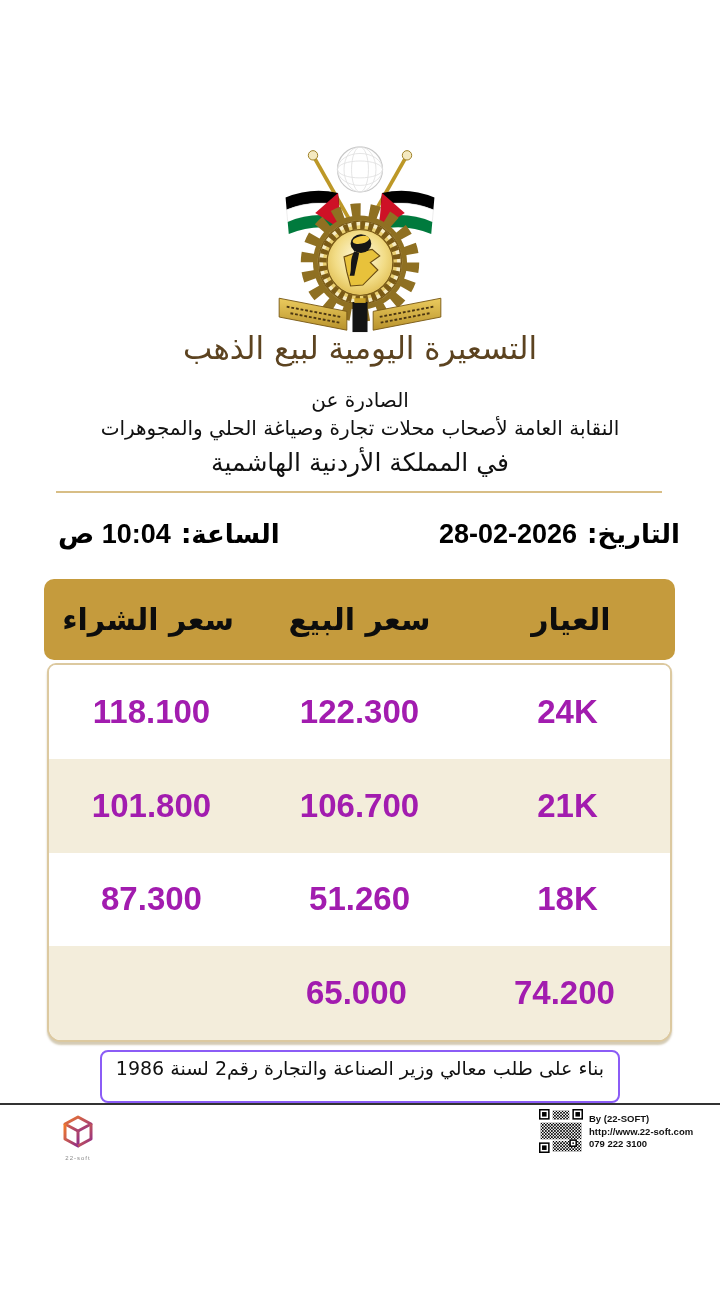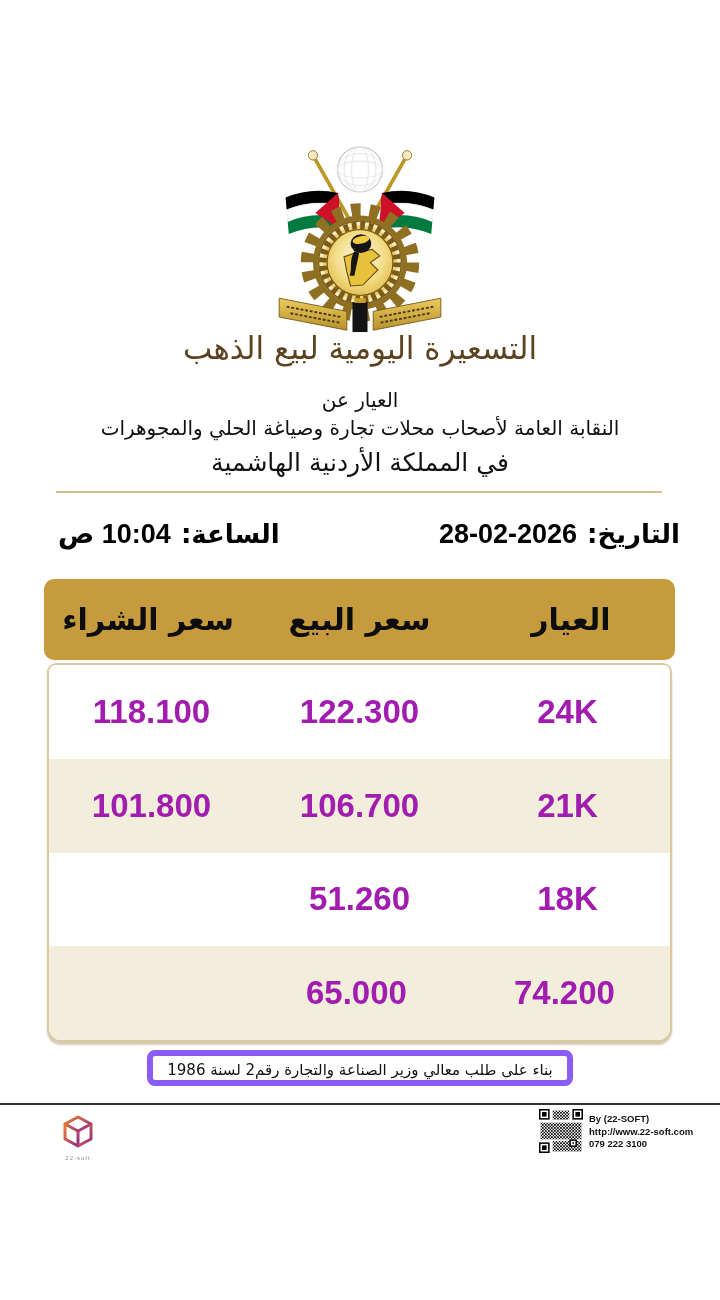--- a/index.html
+++ b/index.html
@@ -46,22 +46,22 @@
   .c-karat{width:33%;}
   .c-sell{width:34%;}
   .c-buy{width:33%;}
   .num,.karat{
     font-family:"Liberation Sans","DejaVu Sans",sans-serif;
     font-weight:bold;font-size:33px;color:#a21caf;direction:ltr;unicode-bidi:embed;
   }
   
   .note-wrap{position:absolute;top:1050px;left:0;width:720px;text-align:center;}
   .note-box{
-    display:inline-block;border:6px solid #8b5cf6;border-radius:8px;
-    padding:5px 14px 1px;font-size:15px;color:#111;direction:rtl;background:#fff;
+    display:inline-block;border:2px solid #8b5cf6;border-radius:8px;
+    padding:5px 14px 22px;font-size:19px;color:#111;direction:rtl;background:#fff;
   }
   
   .footer-divider{position:absolute;top:1103px;left:0;width:720px;height:2px;background:#333;}
   .footer{position:absolute;top:1105px;left:0;width:720px;height:75px;}
   .cube-logo{position:absolute;left:54px;top:8px;width:48px;text-align:center;}
   .cube-caption{font-family:"Liberation Sans",sans-serif;font-size:6px;color:#8a8a8a;letter-spacing:1px;margin-top:-2px;}
   .qr{position:absolute;left:539px;top:4px;width:44px;height:44px;}
   .soft-info{
     position:absolute;left:589px;top:8px;width:128px;
     font-family:"Liberation Sans",sans-serif;font-size:9.5px;font-weight:bold;
@@ -143,21 +143,21 @@
         <rect x="94" y="168" width="12" height="5" fill="#C9A227"></rect>
         <line x1="22" y1="177" x2="80" y2="188" stroke="#4a3511" stroke-width="2" stroke-dasharray="3 2"></line>
         <line x1="26" y1="184" x2="78" y2="194" stroke="#4a3511" stroke-width="2" stroke-dasharray="3 2"></line>
         <line x1="178" y1="177" x2="120" y2="188" stroke="#4a3511" stroke-width="2" stroke-dasharray="3 2"></line>
         <line x1="174" y1="184" x2="122" y2="194" stroke="#4a3511" stroke-width="2" stroke-dasharray="3 2"></line>
       </g>
     </svg>
   </div>
 
   <div class="title" dir="rtl">التسعيرة اليومية لبيع الذهب</div>
-  <div class="issued1" dir="rtl">العيار عن</div>
+  <div class="issued1" dir="rtl">الصادرة عن</div>
   <div class="issued2" dir="rtl">النقابة العامة لأصحاب محلات تجارة وصياغة الحلي والمجوهرات</div>
   <div class="issued3" dir="rtl">في المملكة الأردنية الهاشمية</div>
   <div class="gold-divider"></div>
 
   <div class="datetime-row">
     <div class="dt-item">
       <span>التاريخ:</span>
       <span class="dt-value ltr">28-02-2026</span>
     </div>
     <div class="dt-item">
@@ -179,20 +179,21 @@
       <div class="cell c-buy num">118.100</div>
     </div>
     <div class="trow">
       <div class="cell c-karat karat">21K</div>
       <div class="cell c-sell num">106.700</div>
       <div class="cell c-buy num">101.800</div>
     </div>
     <div class="trow">
       <div class="cell c-karat karat">18K</div>
       <div class="cell c-sell num">51.260</div>
+      <div class="cell c-buy num">87.300</div>
     </div>
     <div class="trow">
       <div class="cell c-sell num">74.200</div>
       <div class="cell c-buy num">65.000</div>
     </div>
   </div>
 
   <div class="note-wrap">
     <div class="note-box">بناء على طلب معالي وزير الصناعة والتجارة رقم2 لسنة 1986</div>
   </div>

